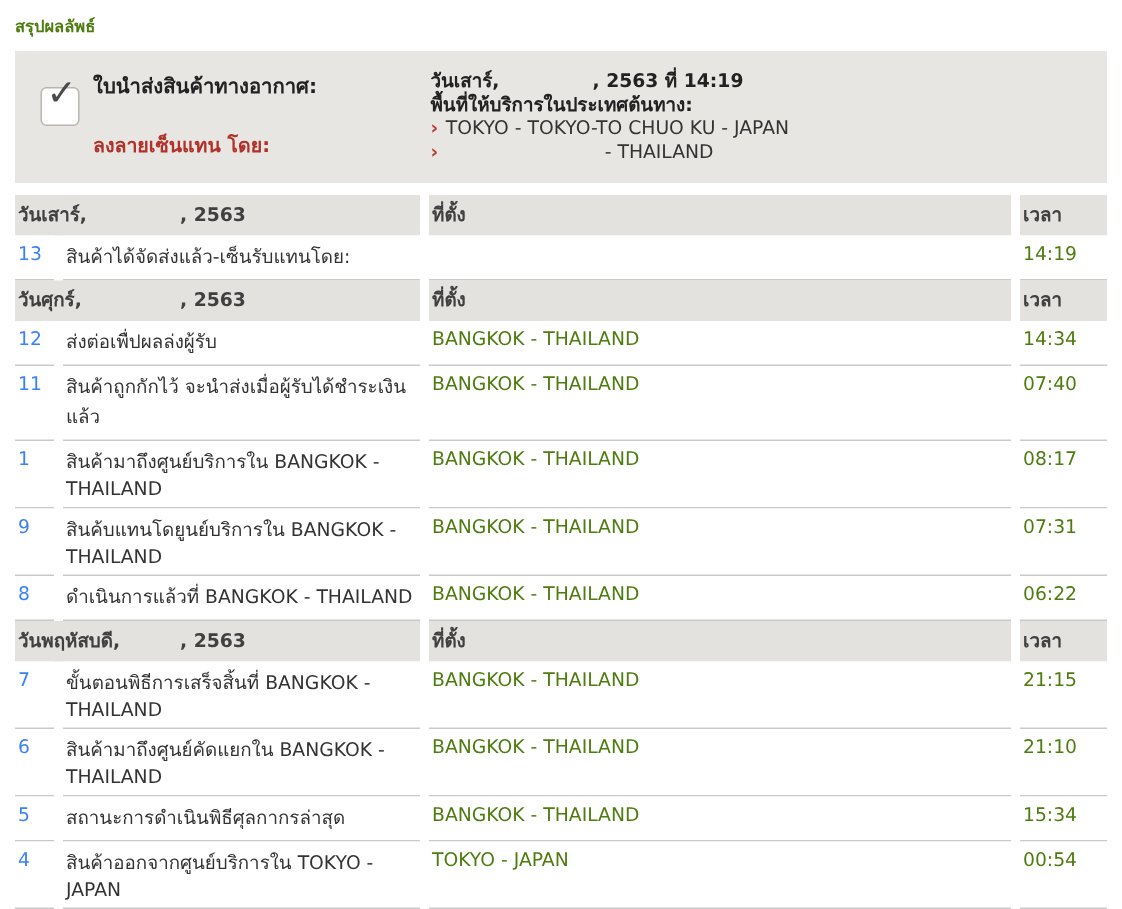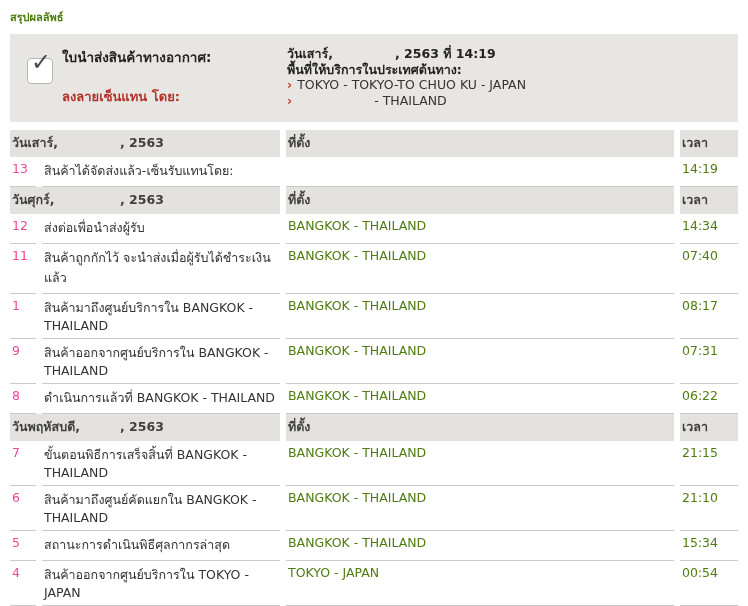--- a/index.html
+++ b/index.html
@@ -40,21 +40,21 @@
     font-size: 24px; font-weight: bold; color: #4a4a4a;
     line-height: 1;
   }
   .panel-left { width: 225px; padding-top: 2px; }
   .awb-label { font-weight: bold; color: #222; font-size: 13.5px; margin-bottom: 18px; }
   .signed-label { font-weight: bold; color: var(--label-red); font-size: 13px; }
   .panel-right { flex: 1; padding-top: 2px; line-height: 15.5px; }
   .panel-right .bold { font-weight: bold; color: #222; }
   .day-part { display: inline-block; min-width: 108px; }
   .chev { color: var(--arrow-red); font-weight: bold; margin-right: 5px; }
-  .dest-indent { margin-left: 77px; }
+  .dest-indent { margin-left: 106px; }
 
   
   table.results {
     border-collapse: separate;
     border-spacing: 6px 0;
     width: calc(100% + 12px);
     margin: 8px 0 0 -6px;
     table-layout: fixed;
   }
   td { vertical-align: top; font-size: 12.5px; }
@@ -69,21 +69,21 @@
     color: #404040;
     padding: 3px 2px 4px 2px;
     height: 21px;
     margin-top: 24px;
   }
   tr.event-row td {
     border-bottom: 1px solid var(--row-border);
     padding: 4px 2px 5px 2px;
     background: #ffffff;
   }
-  td.num { color: #ec4899; }
+  td.num { color: #3b82f6; }
   td.time, td.loc { color: #4d7c0f; }
 </style>
 </head>
 <body>
 
 <div class="page">
 
   <div class="page-title">สรุปผลลัพธ์</div>
 
   <div class="summary-panel">
@@ -129,39 +129,39 @@
           <td class="loc"></td>
           <td class="time">14:19</td>
         </tr>
         <tr class="section-header">
           <td class="date" colspan="2"><span class="day-part">วันศุกร์,</span><span>, 2563</span></td>
           <td class="loc-h">ที่ตั้ง</td>
           <td class="time-h">เวลา</td>
         </tr>
         <tr class="event-row">
           <td class="num">12</td>
-          <td class="desc">ส่งต่อเพื่อนำส่งผู้รับ</td>
+          <td class="desc">ส่งต่อเพื่ปผลล่งผู้รับ</td>
           <td class="loc">BANGKOK - THAILAND</td>
           <td class="time">14:34</td>
         </tr>
         <tr class="event-row">
           <td class="num">11</td>
           <td class="desc">สินค้าถูกกักไว้ จะนำส่งเมื่อผู้รับได้ชำระเงินแล้ว</td>
           <td class="loc">BANGKOK - THAILAND</td>
           <td class="time">07:40</td>
         </tr>
         <tr class="event-row">
           <td class="num">1</td>
           <td class="desc">สินค้ามาถึงศูนย์บริการใน BANGKOK - THAILAND</td>
           <td class="loc">BANGKOK - THAILAND</td>
           <td class="time">08:17</td>
         </tr>
         <tr class="event-row">
           <td class="num">9</td>
-          <td class="desc">สินค้าออกจากศูนย์บริการใน BANGKOK - THAILAND</td>
+          <td class="desc">สินค้บแทนโดยูนย์บริการใน BANGKOK - THAILAND</td>
           <td class="loc">BANGKOK - THAILAND</td>
           <td class="time">07:31</td>
         </tr>
         <tr class="event-row">
           <td class="num">8</td>
           <td class="desc">ดำเนินการแล้วที่ BANGKOK - THAILAND</td>
           <td class="loc">BANGKOK - THAILAND</td>
           <td class="time">06:22</td>
         </tr>
         <tr class="section-header">

